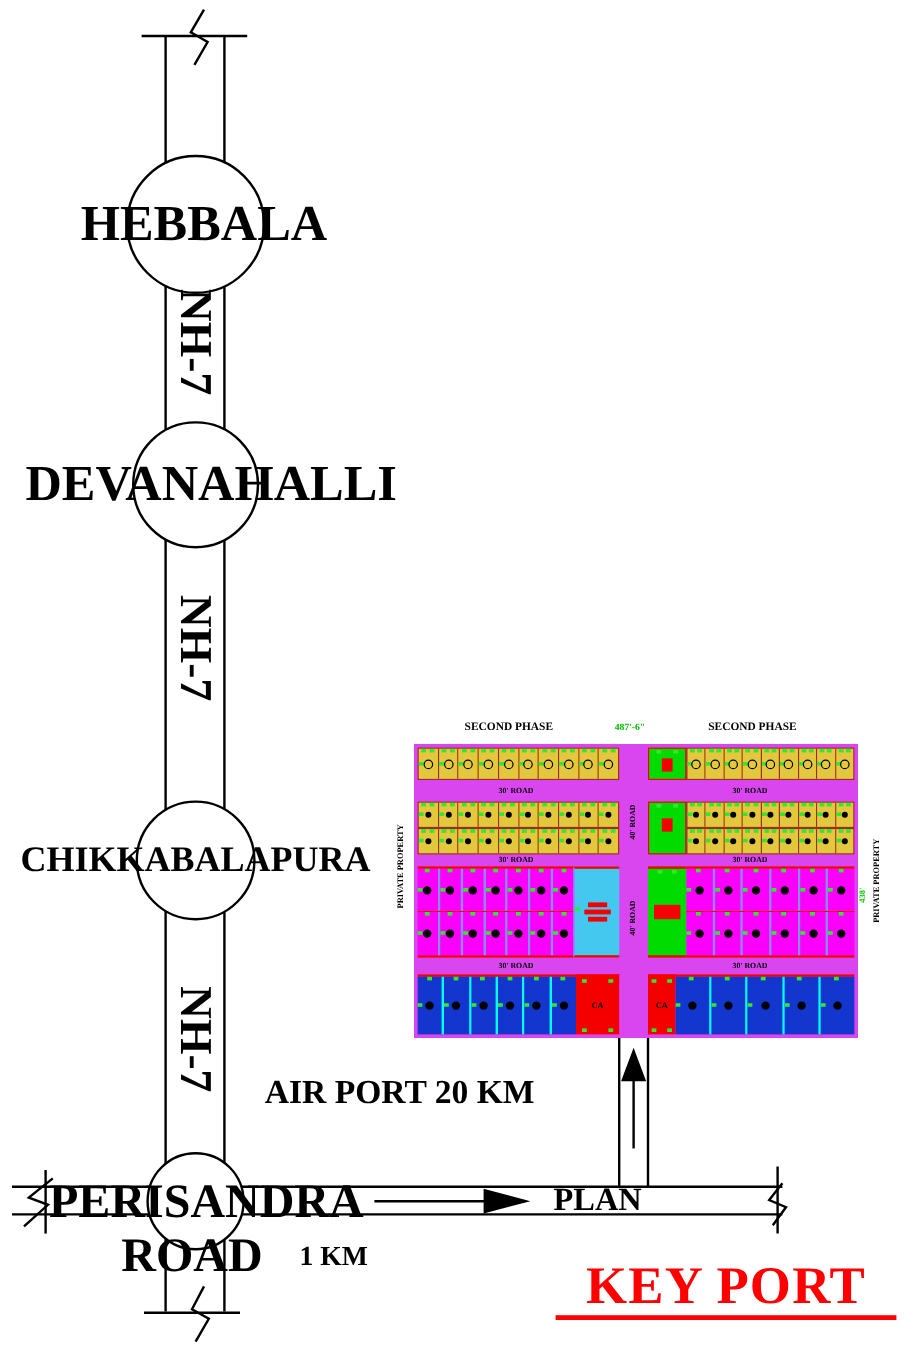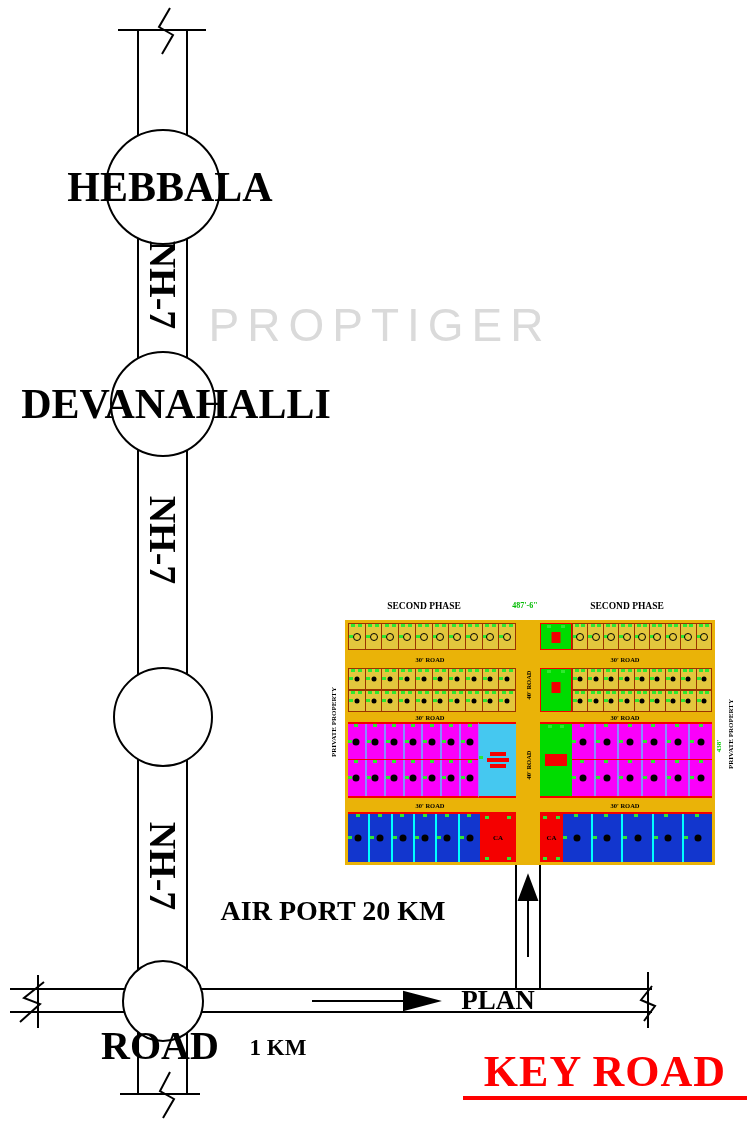--- a/index.html
+++ b/index.html
@@ -65,42 +65,43 @@
     </g>
 
     <g stroke="#000" stroke-width="2" fill="#000">
       <line x1="528" y1="957" x2="528" y2="898"></line>
       <polygon points="528,876 519,900 537,900"></polygon>
       <line x1="312" y1="1001" x2="406" y2="1001"></line>
       <polygon points="438,1001 404,992 404,1010"></polygon>
     </g>
   </svg>
 
-  <div class="lbl" id="watermark" style="left:380px;top:325px;font-size:46px">PROPTIGER</div>
 
   <div class="lbl" style="left:170px;top:187px;font-size:42px">HEBBALA</div>
   <div class="lbl" style="left:176px;top:404px;font-size:42px">DEVANAHALLI</div>
+  <div class="lbl" style="left:163px;top:717px;font-size:30px">CHIKKABALAPURA</div>
 
   <div class="lbl rot90" style="left:163px;top:285px;font-size:38px">NH-7</div>
   <div class="lbl rot90" style="left:163px;top:540px;font-size:38px">NH-7</div>
   <div class="lbl rot90" style="left:163px;top:866px;font-size:38px">NH-7</div>
 
   <div class="lbl" style="left:333px;top:911px;font-size:28px">AIR PORT 20 KM</div>
+  <div class="lbl" style="left:172px;top:1001px;font-size:40px">PERISANDRA</div>
   <div class="lbl" style="left:160px;top:1046px;font-size:40px">ROAD</div>
   <div class="lbl" style="left:278px;top:1047px;font-size:23px">1 KM</div>
   <div class="lbl" style="left:498px;top:1000px;font-size:27px">PLAN</div>
 
   <div class="lbl" style="left:424px;top:607px;font-size:9.5px">SECOND PHASE</div>
   <div class="lbl" style="left:627px;top:607px;font-size:9.5px">SECOND PHASE</div>
   <div class="lbl" style="left:525px;top:606px;font-size:8px;color:#00BB00">487'-6"</div>
   <div class="lbl rotccw" style="left:334px;top:722px;font-size:7px">PRIVATE PROPERTY</div>
   <div class="lbl rotccw" style="left:731px;top:734px;font-size:7px">PRIVATE PROPERTY</div>
   <div class="lbl rotccw" style="left:719px;top:746px;font-size:7px;color:#00CC00">438'</div>
 
-  <div id="siteplan" style="background: #eab308;">
+  <div id="siteplan" style="background: #d946ef;">
       <div style="position: absolute; left: 3px; top: 3px; width: 168px; height: 27px; display: flex; border: 1.2px solid rgb(153, 51, 0);">
         <div style="position: relative; flex: 1 1 0px; background: rgb(227, 199, 61); border-right: 1.2px solid rgb(153, 51, 0);">
           <div style="position: absolute; width: 4px; height: 3px; background: rgb(47, 232, 47); left: 15%; top: 0px;"></div>
           <div style="position: absolute; width: 4px; height: 3px; background: rgb(47, 232, 47); right: 15%; top: 0px;"></div>
           <div style="position: absolute; width: 4px; height: 3px; background: rgb(47, 232, 47); left: 0px; top: 42%;"></div>
           <div style="position: absolute; width: 8px; height: 8px; border: 1.5px solid rgb(0, 0, 0); border-radius: 50%; left: 50%; top: 50%; transform: translate(-50%, -50%);"></div>
         </div>
         <div style="position: relative; flex: 1 1 0px; background: rgb(227, 199, 61); border-right: 1.2px solid rgb(153, 51, 0);">
           <div style="position: absolute; width: 4px; height: 3px; background: rgb(47, 232, 47); left: 15%; top: 0px;"></div>
           <div style="position: absolute; width: 4px; height: 3px; background: rgb(47, 232, 47); right: 15%; top: 0px;"></div>
@@ -685,16 +686,16 @@
       <div style="position: absolute; left: 85px; top: 39px; transform: translate(-50%, -50%); font-size: 6.5px; font-weight: bold; color: rgb(0, 0, 0); white-space: nowrap;">30' ROAD</div>
       <div style="position: absolute; left: 280px; top: 39px; transform: translate(-50%, -50%); font-size: 6.5px; font-weight: bold; color: rgb(0, 0, 0); white-space: nowrap;">30' ROAD</div>
       <div style="position: absolute; left: 85px; top: 97px; transform: translate(-50%, -50%); font-size: 6.5px; font-weight: bold; color: rgb(0, 0, 0); white-space: nowrap;">30' ROAD</div>
       <div style="position: absolute; left: 280px; top: 97px; transform: translate(-50%, -50%); font-size: 6.5px; font-weight: bold; color: rgb(0, 0, 0); white-space: nowrap;">30' ROAD</div>
       <div style="position: absolute; left: 85px; top: 185px; transform: translate(-50%, -50%); font-size: 6.5px; font-weight: bold; color: rgb(0, 0, 0); white-space: nowrap;">30' ROAD</div>
       <div style="position: absolute; left: 280px; top: 185px; transform: translate(-50%, -50%); font-size: 6.5px; font-weight: bold; color: rgb(0, 0, 0); white-space: nowrap;">30' ROAD</div>
       <div style="position: absolute; left: 183px; top: 65px; transform: translate(-50%, -50%) rotate(-90deg); font-size: 6.5px; font-weight: bold; color: rgb(0, 0, 0); white-space: nowrap;">40' ROAD</div>
       <div style="position: absolute; left: 183px; top: 145px; transform: translate(-50%, -50%) rotate(-90deg); font-size: 6.5px; font-weight: bold; color: rgb(0, 0, 0); white-space: nowrap;">40' ROAD</div>
     </div>
 
-  <div class="lbl" style="left:605px;top:1072px;font-size:44px;color:#FF0000;letter-spacing:1px">KEY ROAD</div>
+  <div class="lbl" style="left:605px;top:1072px;font-size:44px;color:#FF0000;letter-spacing:1px">KEY PORT</div>
   <div id="keyplan-underline"></div>
 
 </div>
 
 </body></html>

